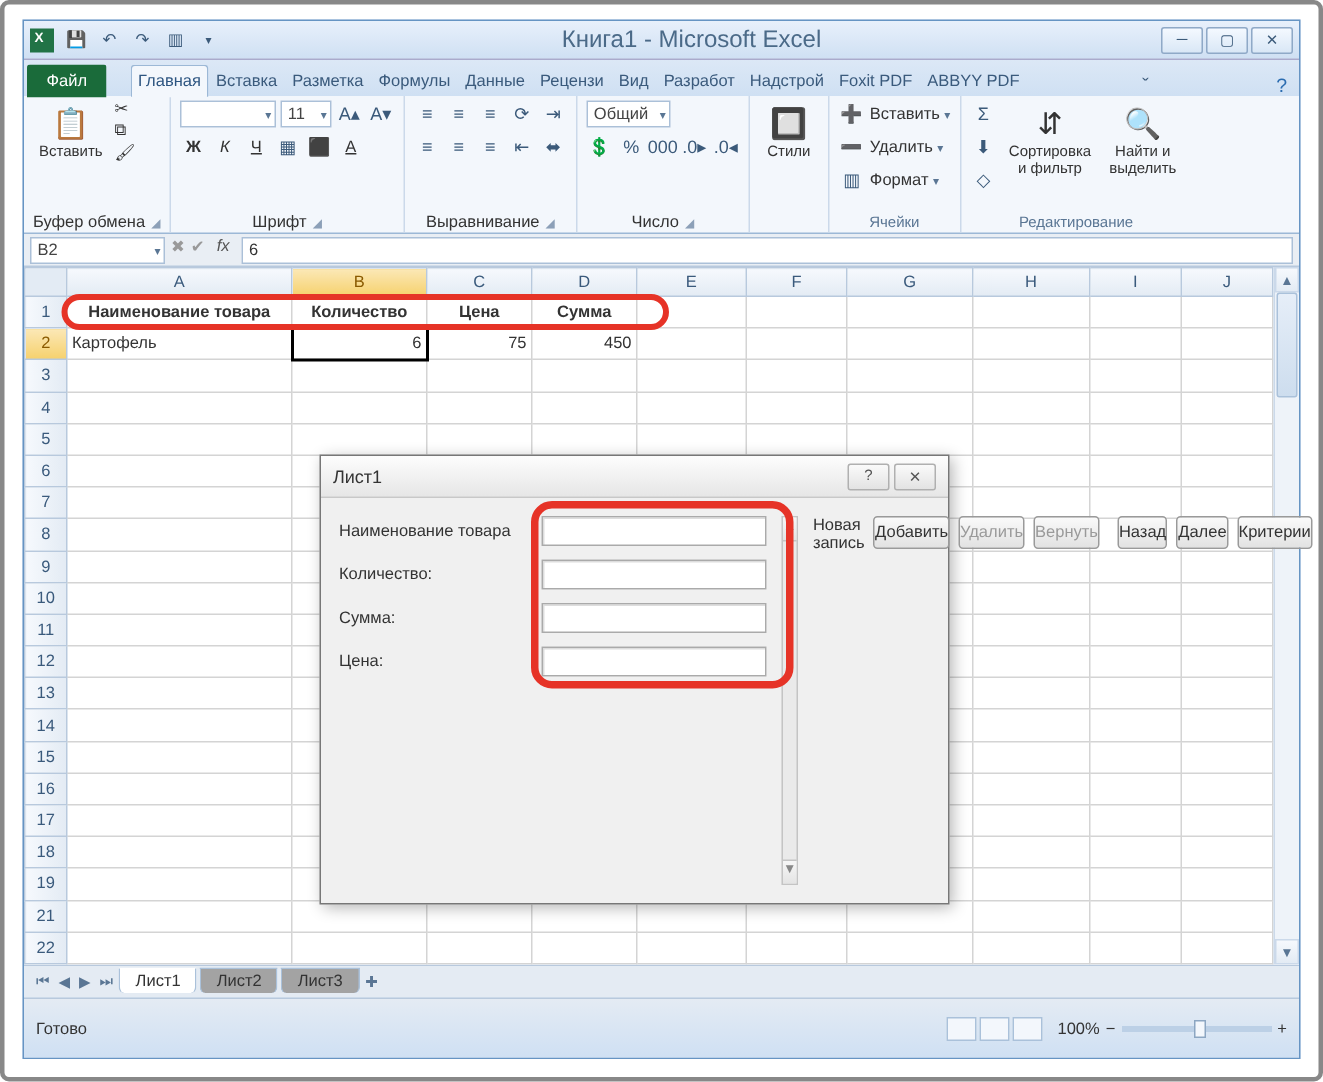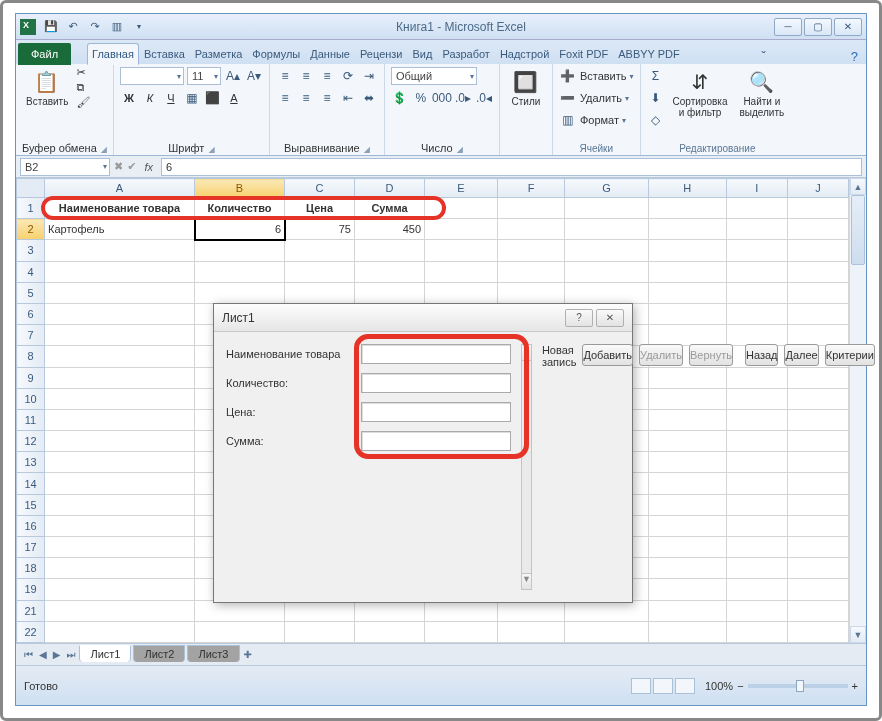--- a/index.html
+++ b/index.html
@@ -6,21 +6,21 @@
 body{background:#fff;width:882px;height:721px;overflow:hidden;position:relative;border:3px solid #888;border-radius:6px}
 .outerpad{padding:10px 12px 12px 12px;height:100%}
 .appwin{border:1px solid #6694c3;height:100%;display:flex;flex-direction:column;background:#dce8f6}
 
 
 .titlebar{height:26px;background:linear-gradient(#e8f0fb,#cfe0f3);display:flex;align-items:center;padding:0 4px;border-bottom:1px solid #aac}
 .titlebar .xicon{width:16px;height:16px;background:#217346;display:inline-block;margin-right:6px;position:relative}
 .titlebar .xicon::after{content:"X";color:#fff;font-size:9px;font-weight:bold;position:absolute;left:3px;top:1px}
 .qat{display:flex;gap:4px;align-items:center}
 .qat .qbtn{width:18px;height:18px;display:flex;align-items:center;justify-content:center;font-size:11px;color:#3b5a7a}
-.title{flex:1;text-align:center;color:#4b6a88;font-size:12px}
+.title{flex:1;text-align:center;color:#4b6a88;font-size:16px}
 .winctrl{display:flex;gap:2px}
 .winbtn{width:28px;height:18px;border:1px solid #8fa9c7;background:linear-gradient(#f4f9ff,#d9e7f6);border-radius:2px;display:flex;align-items:center;justify-content:center;font-size:10px;color:#3b5a7a}
 
 
 .tabs{display:flex;align-items:flex-end;height:24px;padding-left:2px;background:linear-gradient(#dce8f6,#cfe0f3)}
 .tab{padding:4px 4px;font-size:11px;color:#3a5a7c;border:1px solid transparent;position:relative;top:1px}
 .tab.file{background:#1a6b3a;color:#fff;border-radius:2px 2px 0 0;margin-right:16px;padding:4px 12px}
 .tab.active{background:#f3f7fc;border:1px solid #9cb8d6;border-bottom-color:#f3f7fc;border-radius:3px 3px 0 0;color:#2d5580}
 .tabs .min{margin-left:auto;margin-right:8px;color:#3b5a7a;font-size:13px}
 
@@ -33,21 +33,21 @@
 .bigbtn{display:flex;flex-direction:column;align-items:center;justify-content:center;padding:2px 4px;min-width:40px}
 .bigbtn .ico{width:28px;height:28px;display:flex;align-items:center;justify-content:center;font-size:20px}
 .bigbtn .lbl{font-size:10px;text-align:center;line-height:1.1}
 .stack{display:flex;flex-direction:column;gap:2px}
 .srow{display:flex;gap:3px;align-items:center;height:20px}
 .srow .mini{width:18px;height:18px;display:flex;align-items:center;justify-content:center;font-size:12px;color:#3b5a7a}
 .combo{border:1px solid #abc0d8;background:#fff;height:18px;padding:0 14px 0 4px;font-size:11px;display:flex;align-items:center;position:relative;color:#444}
 .combo::after{content:"▾";position:absolute;right:2px;font-size:8px;color:#5a7694}
 
 
-.fbar{display:flex;align-items:center;background:#e9eef4;border-bottom:1px solid #b8c9dd;height:22px;padding:2px 4px;gap:4px}
+.fbar{display:flex;align-items:flex-start;background:#e9eef4;border-bottom:1px solid #b8c9dd;height:22px;padding:2px 4px;gap:4px}
 .namebox{width:90px}
 .fx{font-style:italic;color:#555;padding:0 4px}
 .fedit{flex:1;border:1px solid #abc0d8;background:#fff;height:18px;padding:0 4px;display:flex;align-items:center}
 
 
 .gridwrap{flex:1;display:flex;overflow:hidden;background:#fff;position:relative}
 .sheet{border-collapse:collapse;table-layout:fixed;flex:1}
 .sheet th,.sheet td{border:1px solid #d4d4d4;height:19px;font-size:11px;overflow:hidden;white-space:nowrap}
 .sheet thead th{background:linear-gradient(#f6f9fd,#e3ebf4);color:#3a5a7c;font-weight:normal;text-align:center;border-color:#b8c9dd}
 .sheet .corner{background:#e3ebf4;width:28px}
@@ -209,21 +209,21 @@
         </div>
       </div>
     </div>
     <div class="grouplabel"><span>Выравнивание</span><span class="dl">◢</span></div>
   </div>
 
   <div class="group">
     <div class="grow">
       <div class="stack">
         <div class="srow">
-                <div class="combo" style="width:86px">Общий</div>
+                <div class="combo" style="width:56px">Общий</div>
               </div>
         <div class="srow">
           <span class="mini">💲</span>
           <span class="mini">%</span>
           <span class="mini">000</span>
           <span class="mini">.0▸</span>
           <span class="mini">.0◂</span>
         </div>
       </div>
     </div>
@@ -655,25 +655,25 @@
     <div class="dform">
       <div class="drow">
           <label>Наименование товара</label>
           <input style="">
         </div>
       <div class="drow">
           <label>Количество:</label>
           <input style="">
         </div>
       <div class="drow">
+          <label>Сумма:</label>
+          <input style="">
+        </div>
+      <div class="drow">
           <label>Цена:</label>
-          <input style="">
-        </div>
-      <div class="drow">
-          <label>Сумма:</label>
           <input style="">
         </div>
     </div>
     <div class="scrolld">
       <div class="a">▲</div>
         <div class="tr"></div>
         <div class="a b">▼</div>
     </div>
     <div class="dside">
       <div class="info">Новая запись</div>

